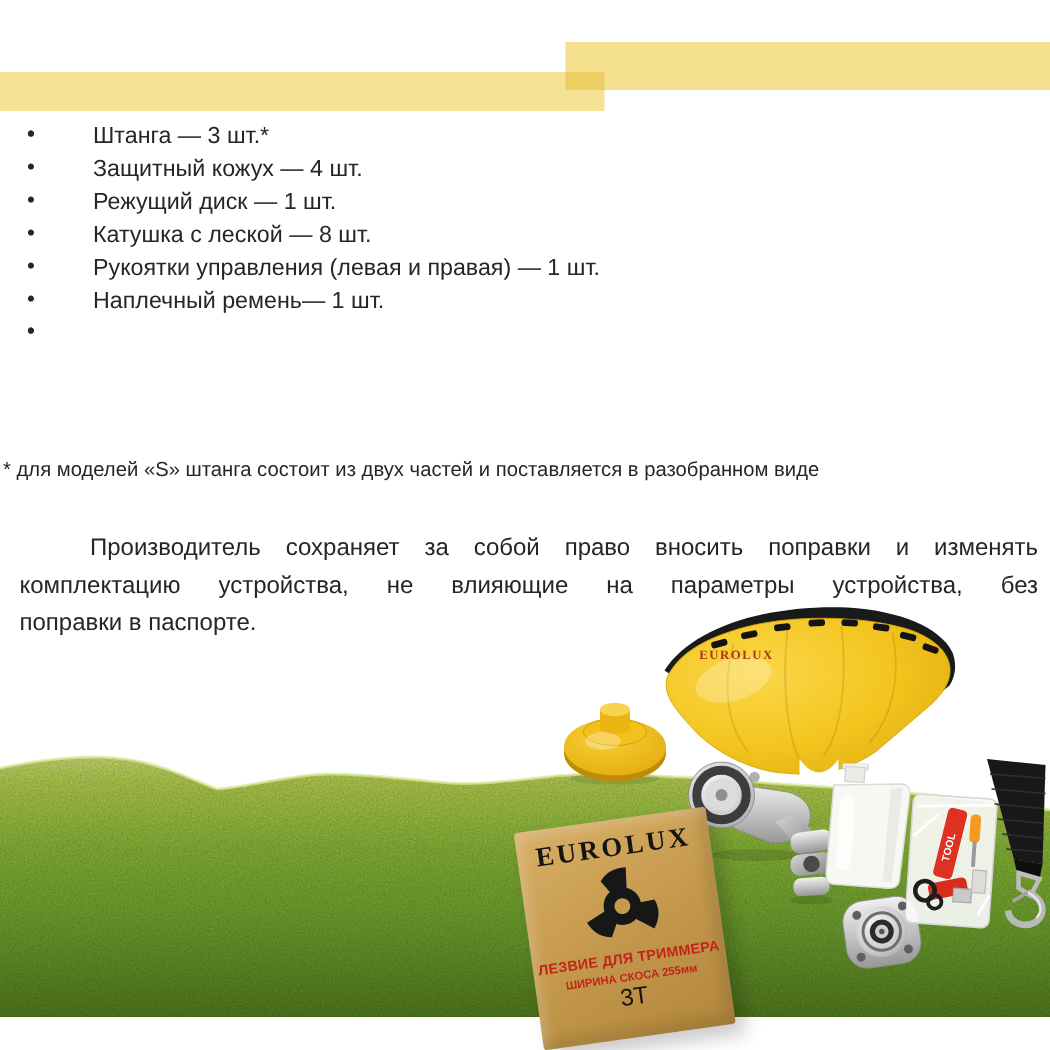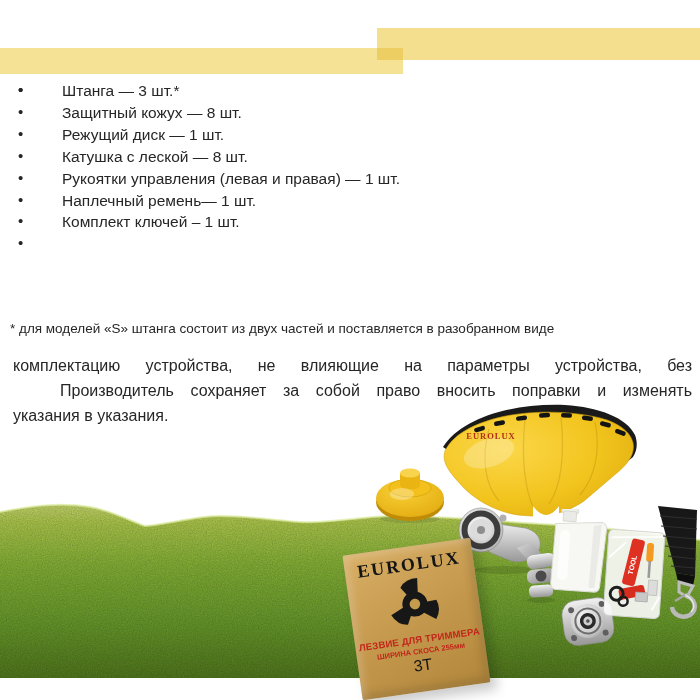--- a/index.html
+++ b/index.html
@@ -8,21 +8,21 @@
   
   .bar{position:absolute;z-index:1;}
   .bar-right{left:377px;top:28px;width:323px;height:32px;background:#F4DF8F;}
   .bar-left{left:0;top:48px;width:403px;height:26px;background:#F5E294;}
   .bar-overlap{left:377px;top:48px;width:26px;height:12px;background:#EDCE63;}
   
   .list{position:absolute;left:0;top:80px;width:700px;z-index:3;}
   .list-item{position:relative;padding-left:62px;font-size:15.5px;line-height:21.9px;color:#262626;}
   .list-item .bullet{position:absolute;left:18px;top:-1px;font-size:15px;}
   
-  .footnote{position:absolute;left:10px;top:304px;width:678px;font-size:13.5px;line-height:18px;z-index:3;margin-top:16px;}
+  .footnote{position:absolute;left:2px;top:304px;width:678px;font-size:13.5px;line-height:18px;z-index:3;}
   
   .note{position:absolute;left:13px;top:353px;width:679px;font-size:16px;line-height:25px;z-index:3;}
   .note-line{text-align:justify;text-align-last:justify;}
   .note-line.first{text-indent:47px;}
   .note-line.last{text-align-last:left;}
   
   .photo{position:absolute;left:0;top:398px;width:700px;height:280px;z-index:2;text-align:right;}
   .photo .item{position:absolute;}
   .grass{position:absolute;left:0;top:0;width:700px;height:280px;}
   
@@ -41,35 +41,35 @@
 
 <div class="page">
 
   <div class="bar bar-right"></div>
   <div class="bar bar-left"></div>
   <div class="bar bar-overlap"></div>
 
   <div class="list">
     <div class="list-item"><span class="bullet">•</span></div>
     <div class="list-item"><span class="bullet">•</span><span>Штанга — 3 шт.*</span></div>
-    <div class="list-item"><span class="bullet">•</span><span>Защитный кожух — 8 шт.</span></div>
+    <div class="list-item"><span class="bullet">•</span><span>Защитный кожух — 4 шт.</span></div>
     <div class="list-item"><span class="bullet">•</span><span>Режущий диск — 1 шт.</span></div>
     <div class="list-item"><span class="bullet">•</span><span>Катушка с леской — 8 шт.</span></div>
     <div class="list-item"><span class="bullet">•</span><span>Рукоятки управления (левая и правая) — 1 шт.</span></div>
     <div class="list-item"><span class="bullet">•</span><span>Наплечный ремень— 1 шт.</span></div>
-    <div class="list-item"><span class="bullet">•</span><span>Комплект ключей – 1 шт.</span></div>
+    <div class="list-item"><span class="bullet">•</span></div>
     <div class="list-item"><span class="bullet">•</span></div>
   </div>
 
   <div class="footnote">* для моделей «S» штанга состоит из двух частей и поставляется в разобранном виде</div>
 
   <div class="note">
+    <div class="note-line first">Производитель сохраняет за собой право вносить поправки и изменять</div>
     <div class="note-line">комплектацию устройства, не влияющие на параметры устройства, без</div>
-    <div class="note-line first">Производитель сохраняет за собой право вносить поправки и изменять</div>
-    <div class="note-line last">указания в указания.</div>
+    <div class="note-line last">поправки в паспорте.</div>
   </div>
 
   <div class="photo">
 
     <svg width="0" height="0" style="position:absolute" aria-hidden="true">
       <defs>
         <linearGradient id="gGrass" x1="0" y1="0" x2="0" y2="1">
           <stop offset="0" stop-color="#d3e475"></stop>
             <stop offset="0.10" stop-color="#b9d551"></stop>
           <stop offset="0.35" stop-color="#8dbd3a"></stop>

